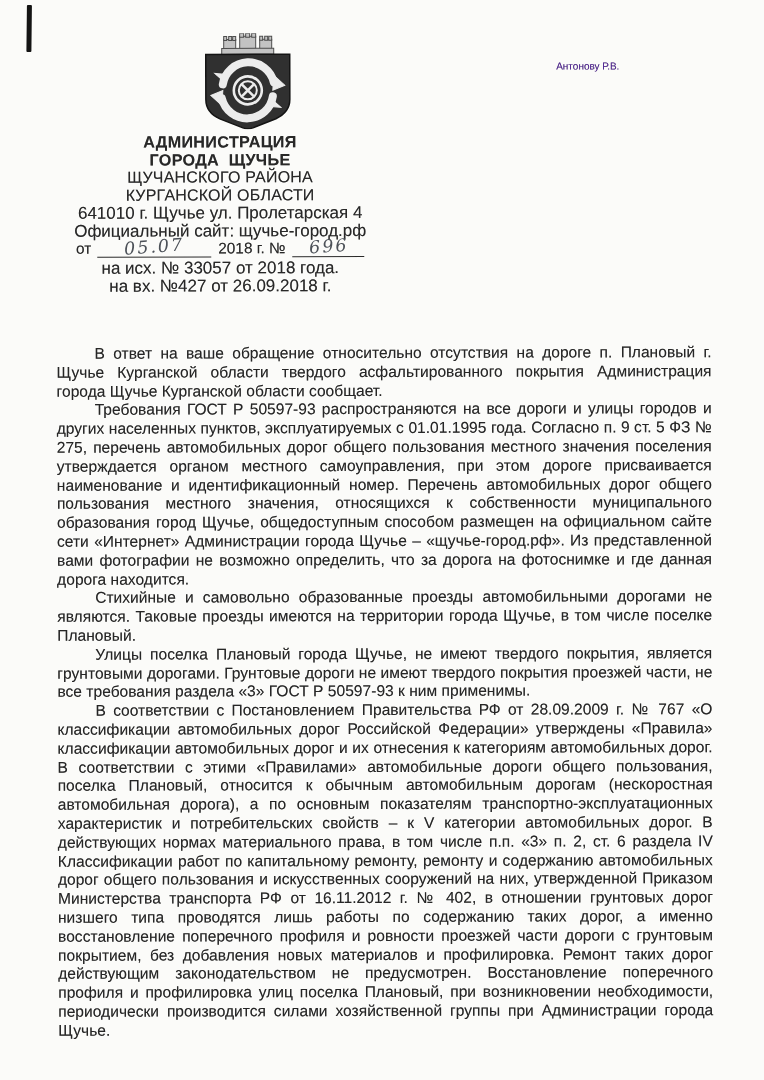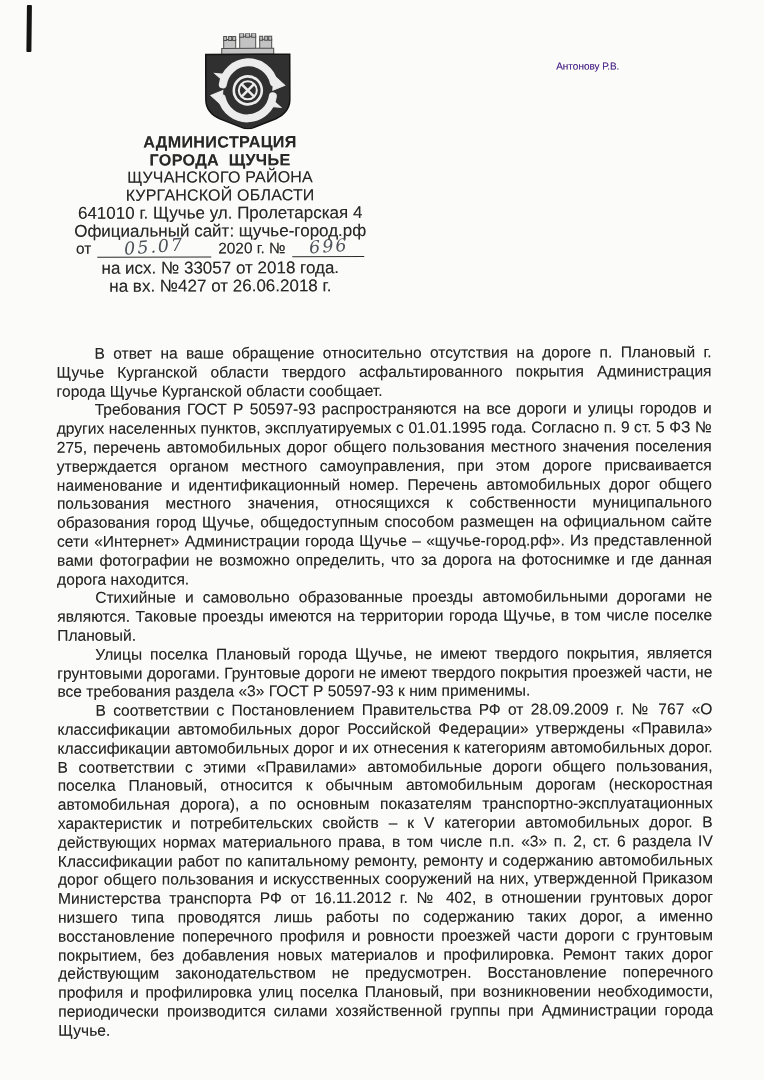--- a/index.html
+++ b/index.html
@@ -98,25 +98,25 @@
       </svg>
 
       <div class="org-bold">АДМИНИСТРАЦИЯ</div>
       <div class="org-bold">ГОРОДА  ЩУЧЬЕ</div>
       <div class="org-reg">ЩУЧАНСКОГО РАЙОНА</div>
       <div class="org-reg">КУРГАНСКОЙ ОБЛАСТИ</div>
       <div class="contact">641010 г. Щучье ул. Пролетарская 4</div>
       <div class="contact">Официальный сайт: щучье-город.рф</div>
 
       <div class="refline">
-        <span>от</span><span class="uline date"><span class="hw">05.07</span></span><span>2020 г. №</span><span class="uline num"><span class="hw">696</span></span>
+        <span>от</span><span class="uline date"><span class="hw">05.07</span></span><span>2018 г. №</span><span class="uline num"><span class="hw">696</span></span>
       </div>
 
       <div class="contact">на исх. № 33057 от 2018 года.</div>
-      <div class="contact">на вх. №427 от 26.06.2018 г.</div>
+      <div class="contact">на вх. №427 от 26.09.2018 г.</div>
     </div>
 
     <div class="body-text">
       <p>В ответ на ваше обращение относительно отсутствия на дороге п. Плановый г. Щучье Курганской области твердого асфальтированного покрытия Администрация города Щучье Курганской области сообщает.</p>
       <p>Требования ГОСТ Р 50597-93 распространяются на все дороги и улицы городов и других населенных пунктов, эксплуатируемых с 01.01.1995 года. Согласно п. 9 ст. 5 ФЗ № 275, перечень автомобильных дорог общего пользования местного значения поселения утверждается органом местного самоуправления, при этом дороге присваивается наименование и идентификационный номер. Перечень автомобильных дорог общего пользования местного значения, относящихся к собственности муниципального образования город Щучье, общедоступным способом размещен на официальном сайте сети «Интернет» Администрации города Щучье – «щучье-город.рф». Из представленной вами фотографии не возможно определить, что за дорога на фотоснимке и где данная дорога находится.</p>
       <p>Стихийные и самовольно образованные проезды автомобильными дорогами не являются. Таковые проезды имеются на территории города Щучье, в том числе поселке Плановый.</p>
       <p>Улицы поселка Плановый города Щучье, не имеют твердого покрытия, является грунтовыми дорогами. Грунтовые дороги не имеют твердого покрытия проезжей части, не все требования раздела «3»  ГОСТ Р 50597-93 к ним применимы.</p>
       <p>В соответствии с  Постановлением Правительства РФ от 28.09.2009 г. № 767 «О классификации автомобильных дорог Российской Федерации» утверждены «Правила» классификации автомобильных дорог и их отнесения к категориям автомобильных дорог. В соответствии с этими «Правилами» автомобильные дороги общего пользования, поселка Плановый, относится к обычным автомобильным дорогам (нескоростная автомобильная дорога), а по основным показателям транспортно-эксплуатационных характеристик и потребительских свойств – к V категории автомобильных дорог. В действующих нормах материального права, в том числе п.п. «3» п. 2, ст. 6 раздела IV Классификации работ по капитальному ремонту, ремонту и содержанию автомобильных дорог общего пользования и искусственных сооружений на них, утвержденной Приказом Министерства транспорта РФ от 16.11.2012 г. № 402, в отношении грунтовых дорог низшего типа проводятся лишь работы по содержанию таких дорог, а именно  восстановление поперечного профиля и ровности проезжей части дороги с грунтовым покрытием, без добавления новых материалов и профилировка. Ремонт таких дорог действующим законодательством не предусмотрен. Восстановление поперечного профиля и профилировка улиц поселка Плановый, при возникновении необходимости, периодически производится силами хозяйственной группы при Администрации города Щучье.</p>
     </div>
 

